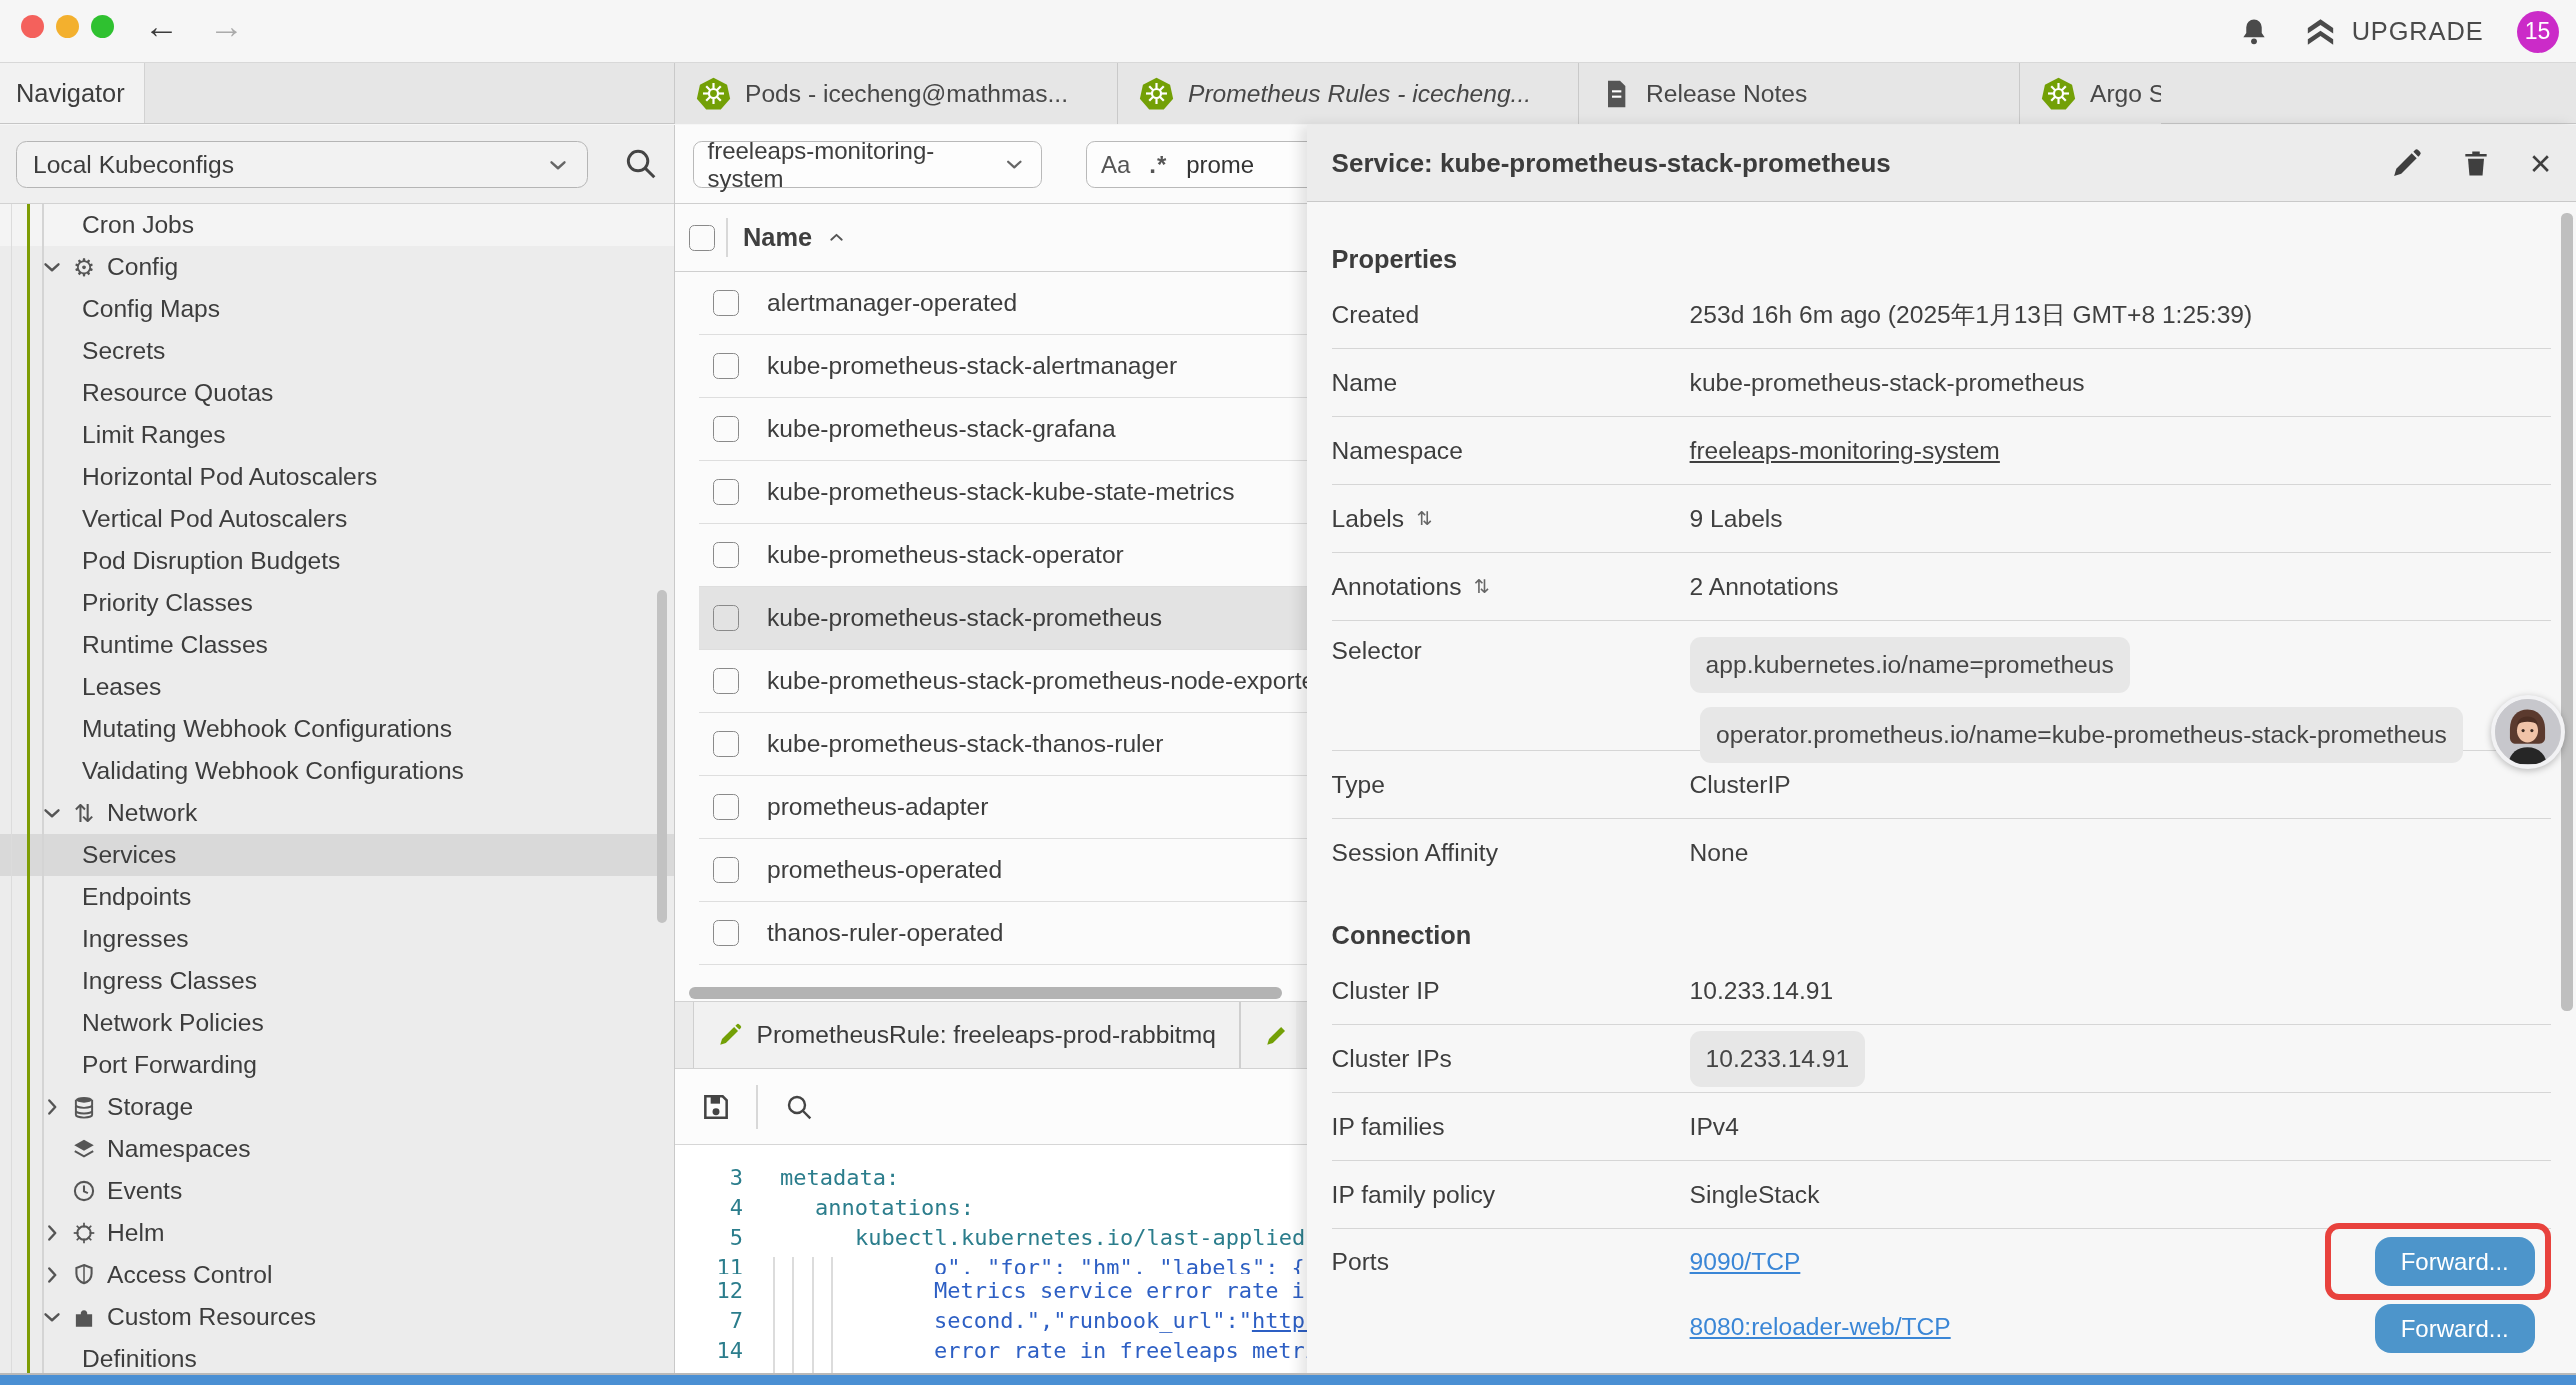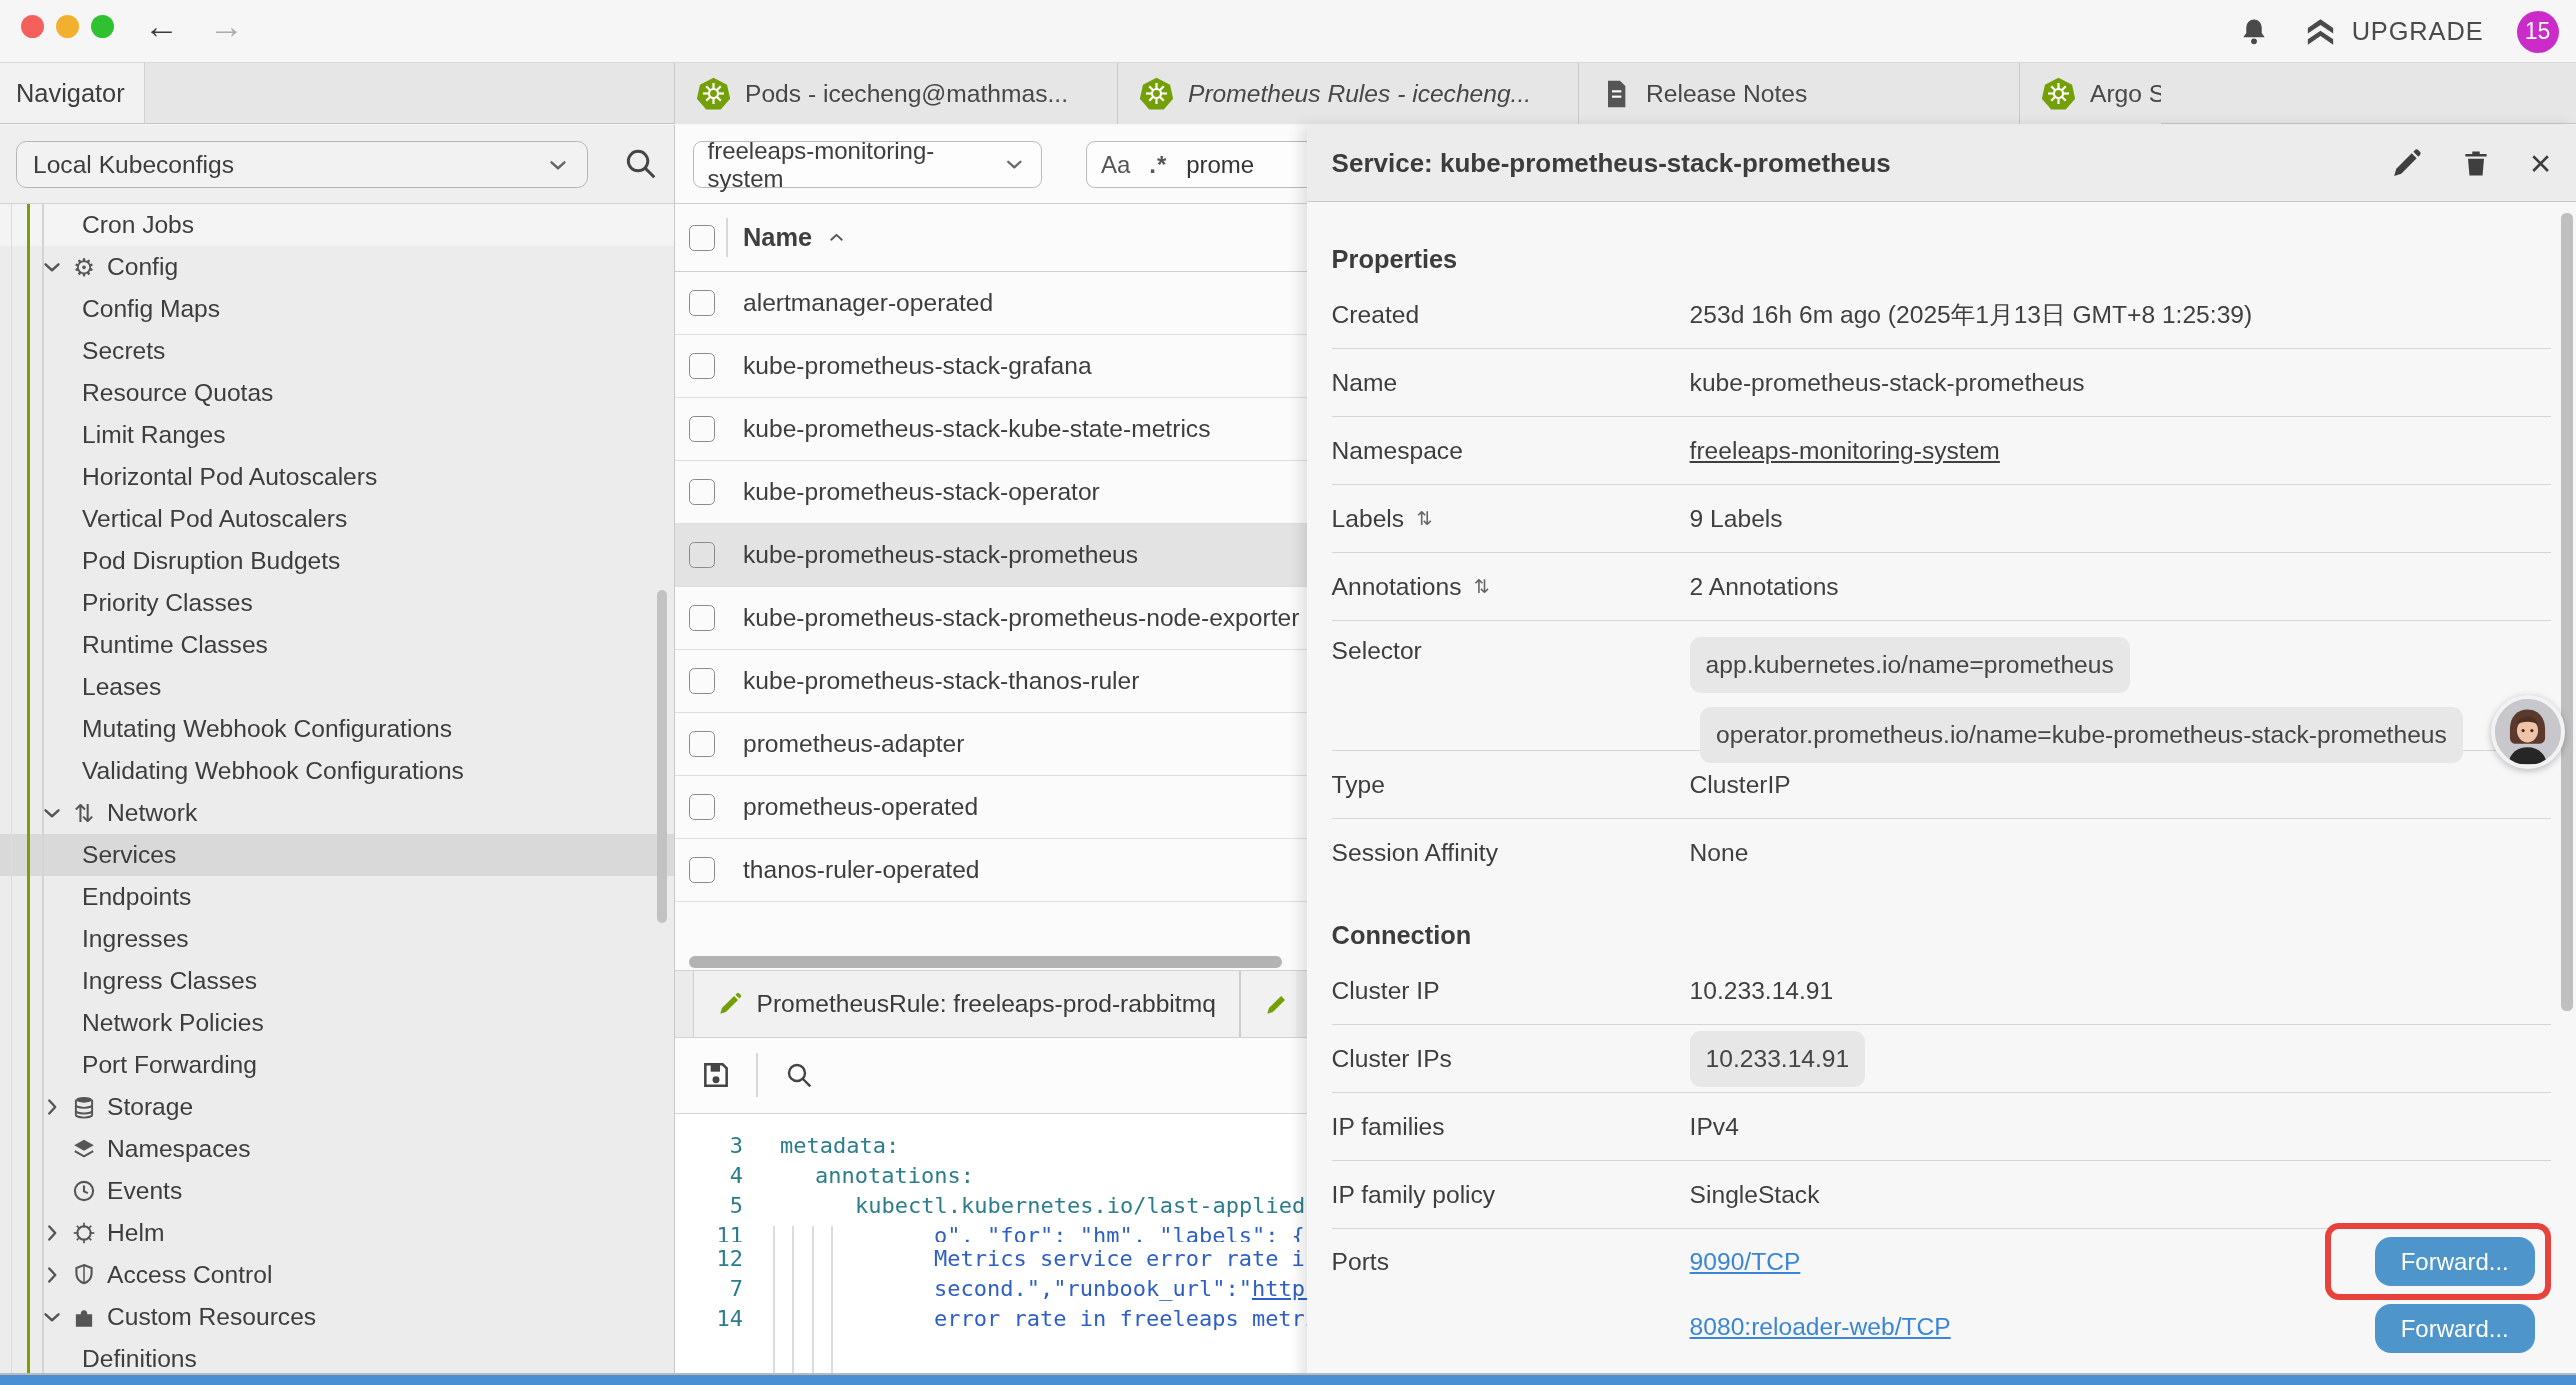--- a/index.html
+++ b/index.html
@@ -51,21 +51,21 @@
   .mid-toolbar { position:relative; height:79px; border-bottom:1.8px solid #cfcfcf; flex:0 0 auto; }
   .nsselect { position:absolute; left:17.5px; top:16px; width:349px; height:47px; border:1.8px solid #b9b9b9; border-radius:8.8px; background:#fdfdfd; display:flex; align-items:center; padding:0 14px; font-size:24px; color:#3d3d3d; }
   .nsselect .chev { margin-left:auto; }
   .filterbox { position:absolute; left:386px; top:16px; width:263px; height:47px; border:1.8px solid #b9b9b9; border-radius:8.8px; background:#fdfdfd; display:flex; align-items:center; gap:19px; padding:0 14px; font-size:24px; color:#555;margin-left:25px; }
   .filterbox .rgx { font-weight:bold; letter-spacing:0.9px; }
   .filterbox .fval { color:#333; }
   .thead { height:68px; display:flex; align-items:center; border-bottom:1.8px solid #cfcfcf; flex:0 0 auto; position:relative; }
   .cbx { position:absolute; left:14px; width:26px; height:26px; border:1.8px solid #8a8a8a; border-radius:5.3px; background:transparent; }
   .thead .coldiv { position:absolute; left:51px; top:14px; bottom:14px; width:1.8px; background:#d8d8d8; }
   .thead .cname { position:absolute; left:68px; font-size:25.4px; font-weight:bold; color:#3f3f3f; display:flex; align-items:center; gap:14px; }
-  .trow { height:63px; display:flex; align-items:center; border-bottom:1.8px solid #dedede; position:relative; flex:0 0 auto; }
+  .trow { height:63px; display:flex; align-items:center; border-bottom:1.8px solid #dedede; position:relative; flex:0 0 auto;margin-left:24px; }
   .trow .rname { position:absolute; left:68px; font-size:24.6px; white-space:nowrap; }
   .trow.selected { background:#e3e3e3; }
   .mid-fill { flex:1 1 auto; }
   .hscroll { height:16px; flex:0 0 auto; position:relative; }
   .hscroll .thumb { position:absolute; left:14px; top:1.8px; width:593px; height:12.3px; background:#b3b3b3; border-radius:6.1px; }
   .edtabs { height:68px; background:#ebebeb; border-top:1.8px solid #d2d2d2; border-bottom:1.8px solid #d2d2d2; display:flex; align-items:stretch; padding-left:17.5px; flex:0 0 auto; }
   .edtab { display:flex; align-items:center; gap:14px; padding:0 23px; background:#f1f1f1; border-left:1.8px solid #cfcfcf; border-right:1.8px solid #cfcfcf; font-size:24.6px; color:#3a3a3a; white-space:nowrap; }
   .edtab2 { width:56px; border-right:none; }
   .edtoolbar { height:75px; background:#fcfcfc; display:flex; align-items:center; gap:24.6px; padding-left:24.6px; flex:0 0 auto; position:relative; }
   .edtoolbar .vdiv { width:1.8px; height:44px; background:#d8d8d8; }
@@ -442,20 +442,24 @@
         </span>
       </span>
     </div>
 
     <div class="trow">
         <span class="cbx"></span>
         <span class="rname">alertmanager-operated</span>
       </div>
     <div class="trow">
         <span class="cbx"></span>
+        <span class="rname">kube-prometheus-stack-alertmanager</span>
+      </div>
+    <div class="trow">
+        <span class="cbx"></span>
         <span class="rname">kube-prometheus-stack-grafana</span>
       </div>
     <div class="trow">
         <span class="cbx"></span>
         <span class="rname">kube-prometheus-stack-kube-state-metrics</span>
       </div>
     <div class="trow">
         <span class="cbx"></span>
         <span class="rname">kube-prometheus-stack-operator</span>
       </div>

